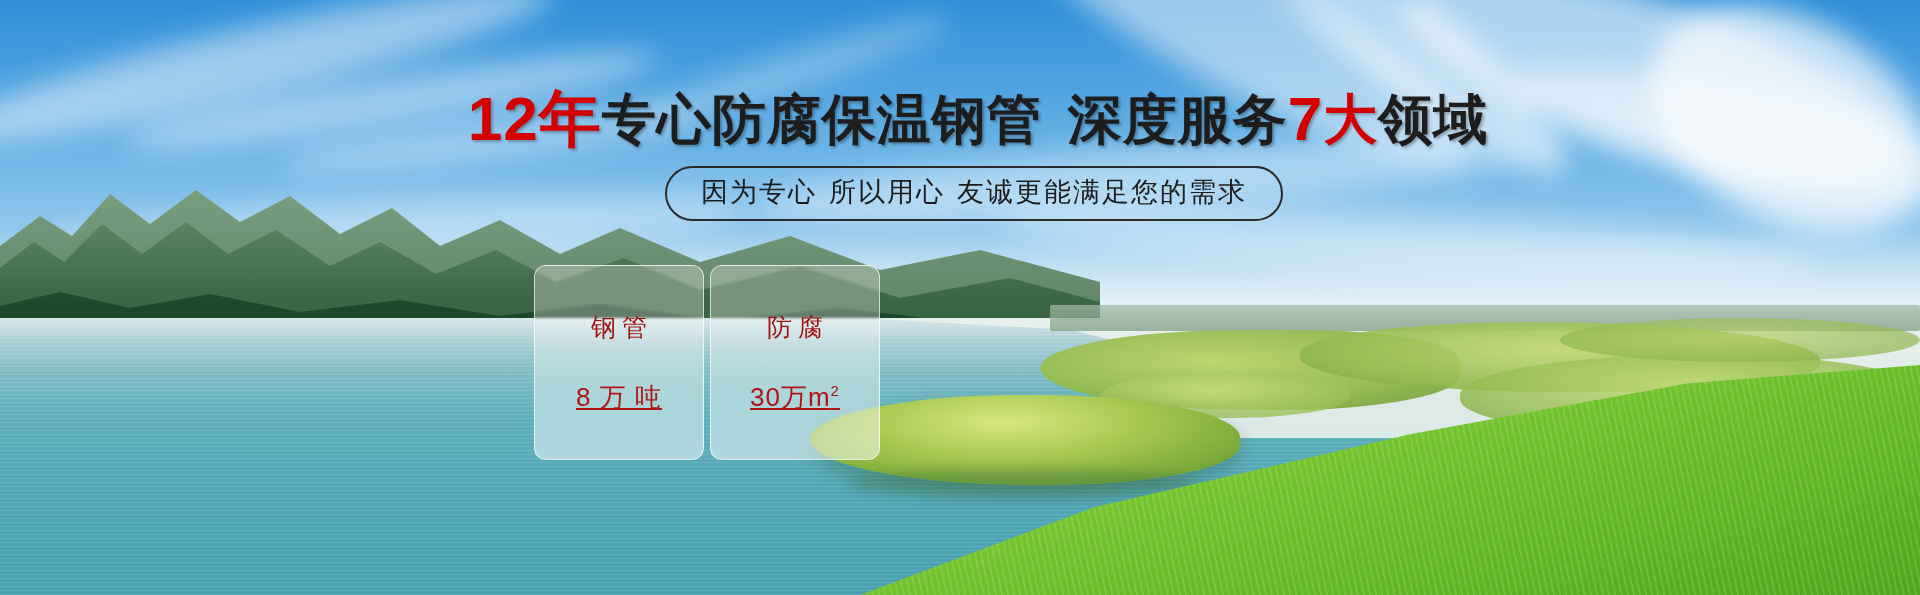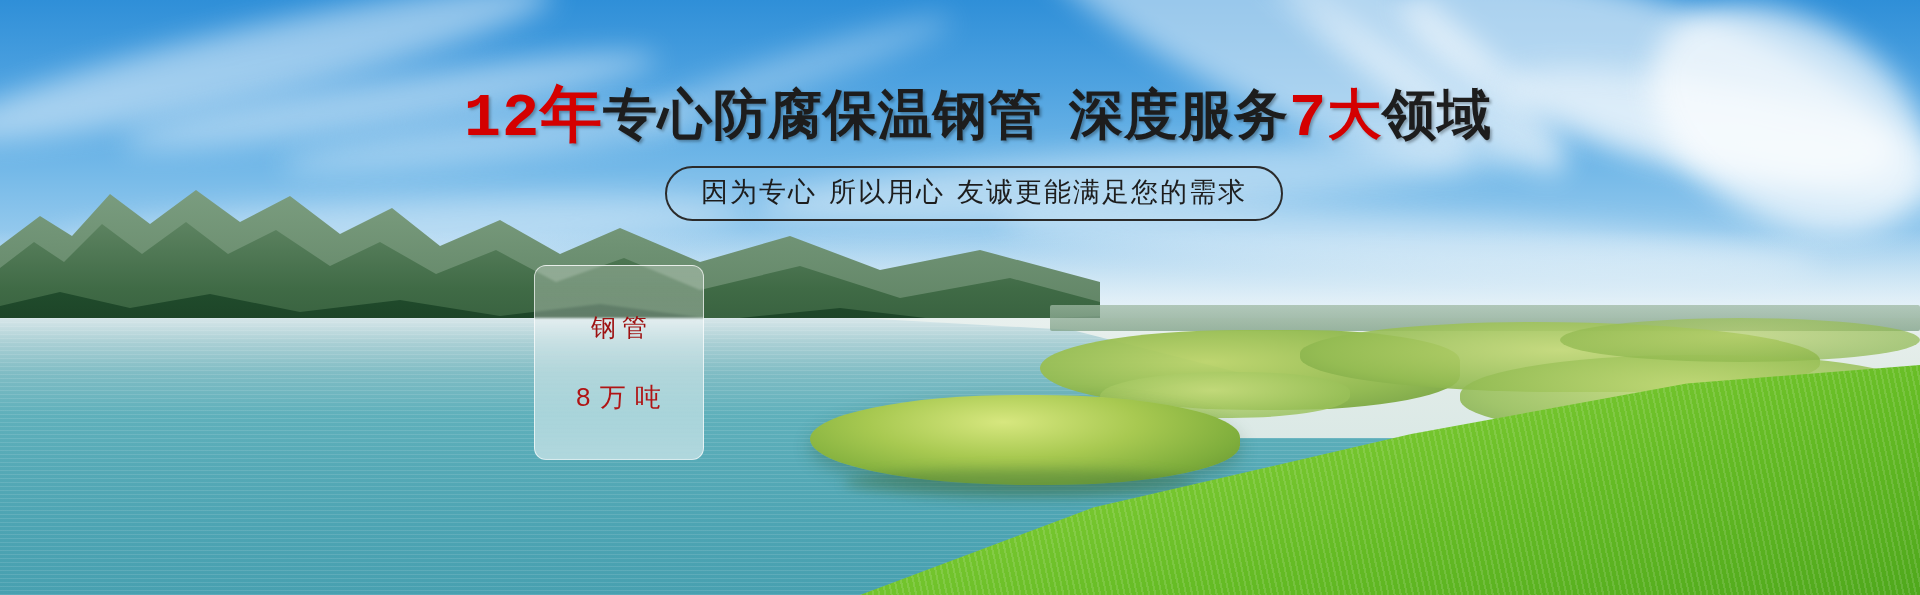--- a/index.html
+++ b/index.html
@@ -65,21 +65,21 @@
 
   
   .grass{position:absolute;right:0;bottom:0;width:1060px;height:230px;
     background:linear-gradient(165deg,#9fd94a 0%,#7ecb33 30%,#64bb24 62%,#4fa81c 100%);
     clip-path:polygon(100% 0,100% 100%,0 100%,22% 62%,52% 30%,78% 8%);}
   .grass::after{content:"";position:absolute;inset:0;opacity:.35;
     background:repeating-linear-gradient(78deg,rgba(255,255,255,.35) 0 2px,rgba(255,255,255,0) 2px 6px);}
 
   
   .headline{position:absolute;left:0;right:0;top:88px;text-align:center;
-    font-family:Liberation Mono, monospace;
+    font-family:Liberation Sans, sans-serif;
     font-size:54px;font-weight:bold;letter-spacing:1px;white-space:nowrap;line-height:1;margin-left:36px;}
   .headline .num{color:#d40000;font-size:62px;font-weight:bold;
     text-shadow:2px 2px 3px rgba(0,0,0,.28);vertical-align:-2px;}
   .headline .dark{color:#1d1d1d;text-shadow:2px 2px 3px rgba(0,0,0,.3);}
   .headline .red{color:#d40000;text-shadow:2px 2px 3px rgba(0,0,0,.28);}
   .headline .gap{display:inline-block;width:26px;}
 
   
   .pill-wrap{position:absolute;left:0;right:0;top:166px;display:flex;justify-content:center;padding-left:28px;}
   .pill{border:2px solid #2b2b2b;border-radius:32px;padding:6px 34px 9px;
@@ -88,21 +88,21 @@
   .pill .sp{display:inline-block;width:12px;}
 
   
   .cards{position:absolute;left:534px;top:265px;display:flex;gap:6px;}
   .card{width:168px;height:193px;border-radius:12px;
     background:linear-gradient(180deg,rgba(255,255,255,.26) 0%,rgba(255,255,255,.34) 45%,rgba(255,255,255,.52) 100%);
     border:1px solid rgba(255,255,255,.68);
     display:flex;flex-direction:column;align-items:center;justify-content:center;
     backdrop-filter:blur(1px);}
   .card .k{font-size:25px;color:#9e1111;letter-spacing:6px;text-indent:6px;margin-bottom:36px;}
-  .card .v{font-size:26px;color:#b01414;letter-spacing:1px;}
+  .card .v{font-size:26px;color:#b01414;letter-spacing:1px;text-decoration:underline;}
   .card .v sup{font-size:15px;vertical-align:super;}
 </style>
 </head>
 <body>
 
 <div class="banner">
 
   <div class="sky">
     <div class="cloud cl1"></div>
     <div class="cloud cl2"></div>
@@ -164,15 +164,19 @@
     <div class="pill">
       <span>因为专心</span><span class="sp"></span><span>所以用心</span><span class="sp"></span><span>友诚更能满足您的需求</span>
     </div>
   </div>
 
   <div class="cards">
     <div class="card">
       <div class="k">钢管</div>
       <div class="v"><span>8 万 吨</span></div>
     </div>
+    <div class="card">
+      <div class="k">防腐</div>
+      <div class="v"><span>30万m</span><sup>2</sup></div>
+    </div>
   </div>
 
 </div>
 
 </body></html>

